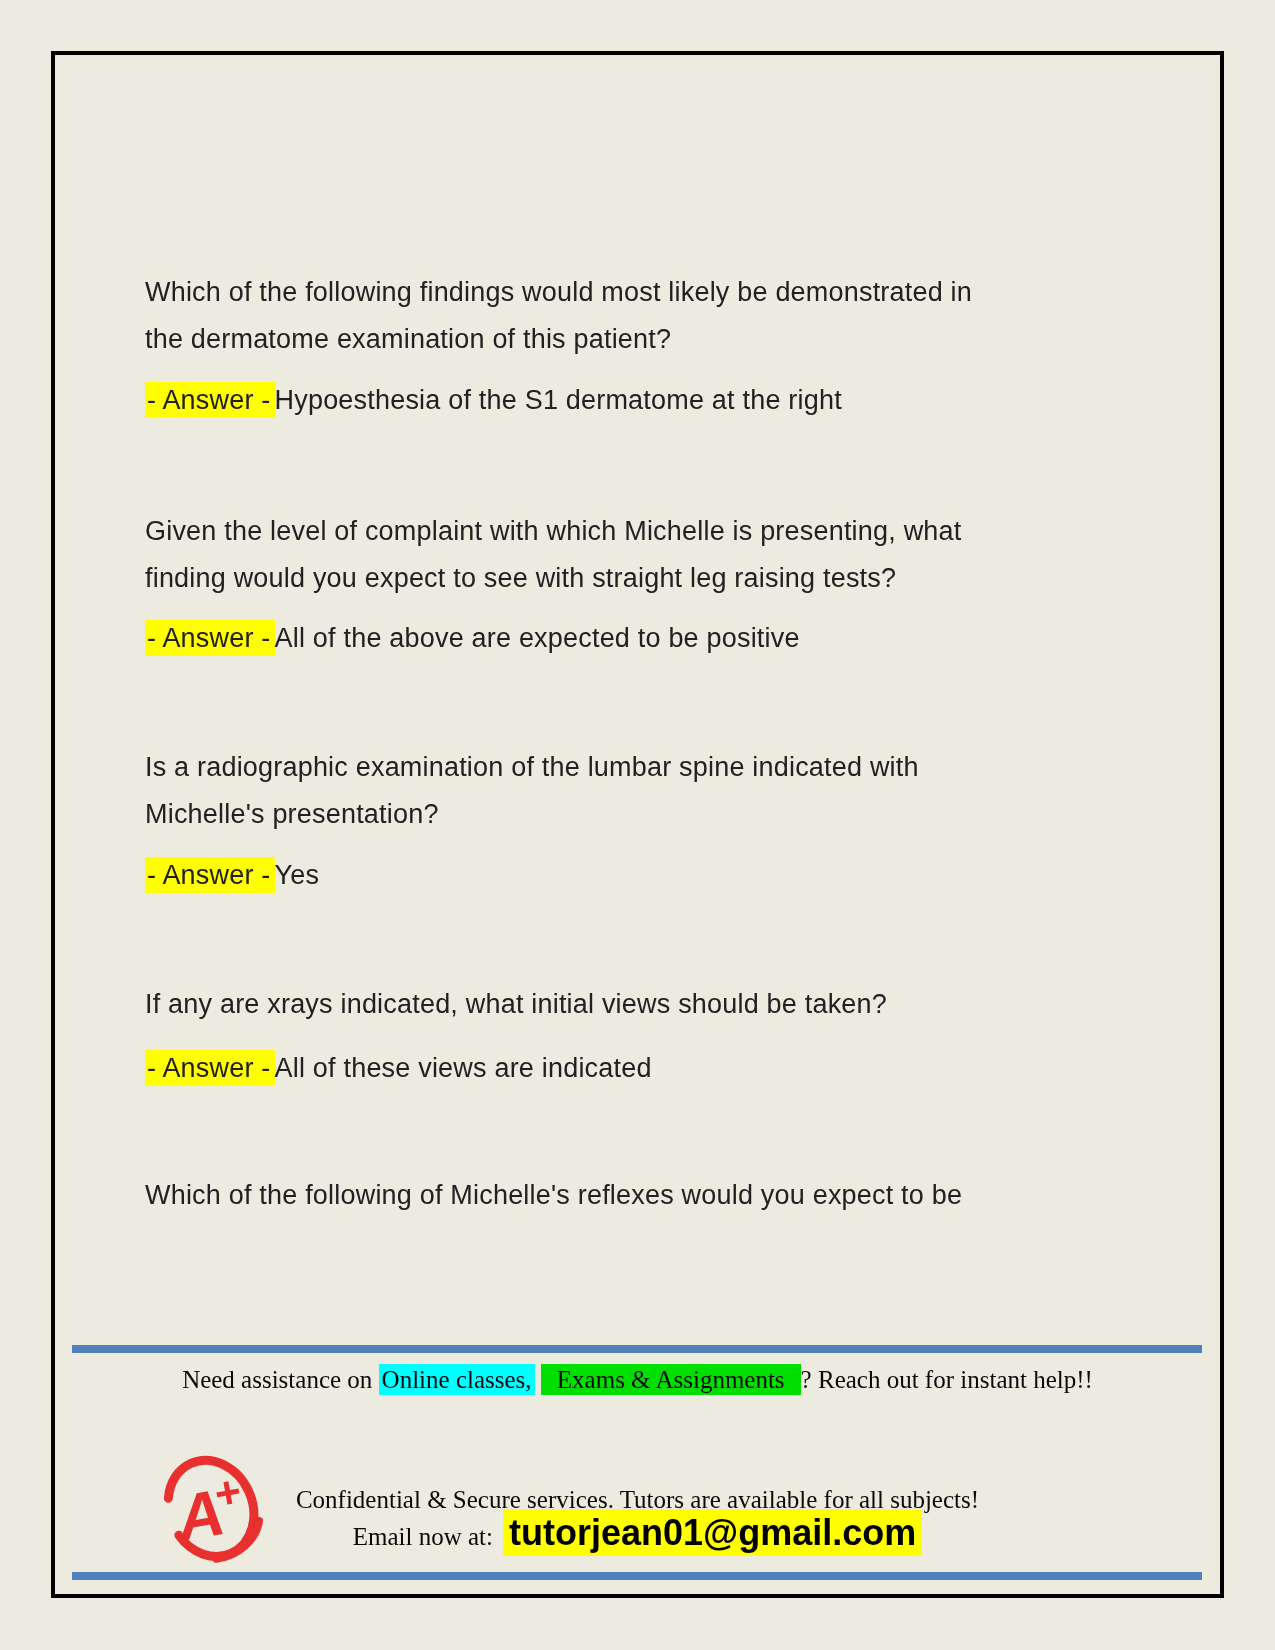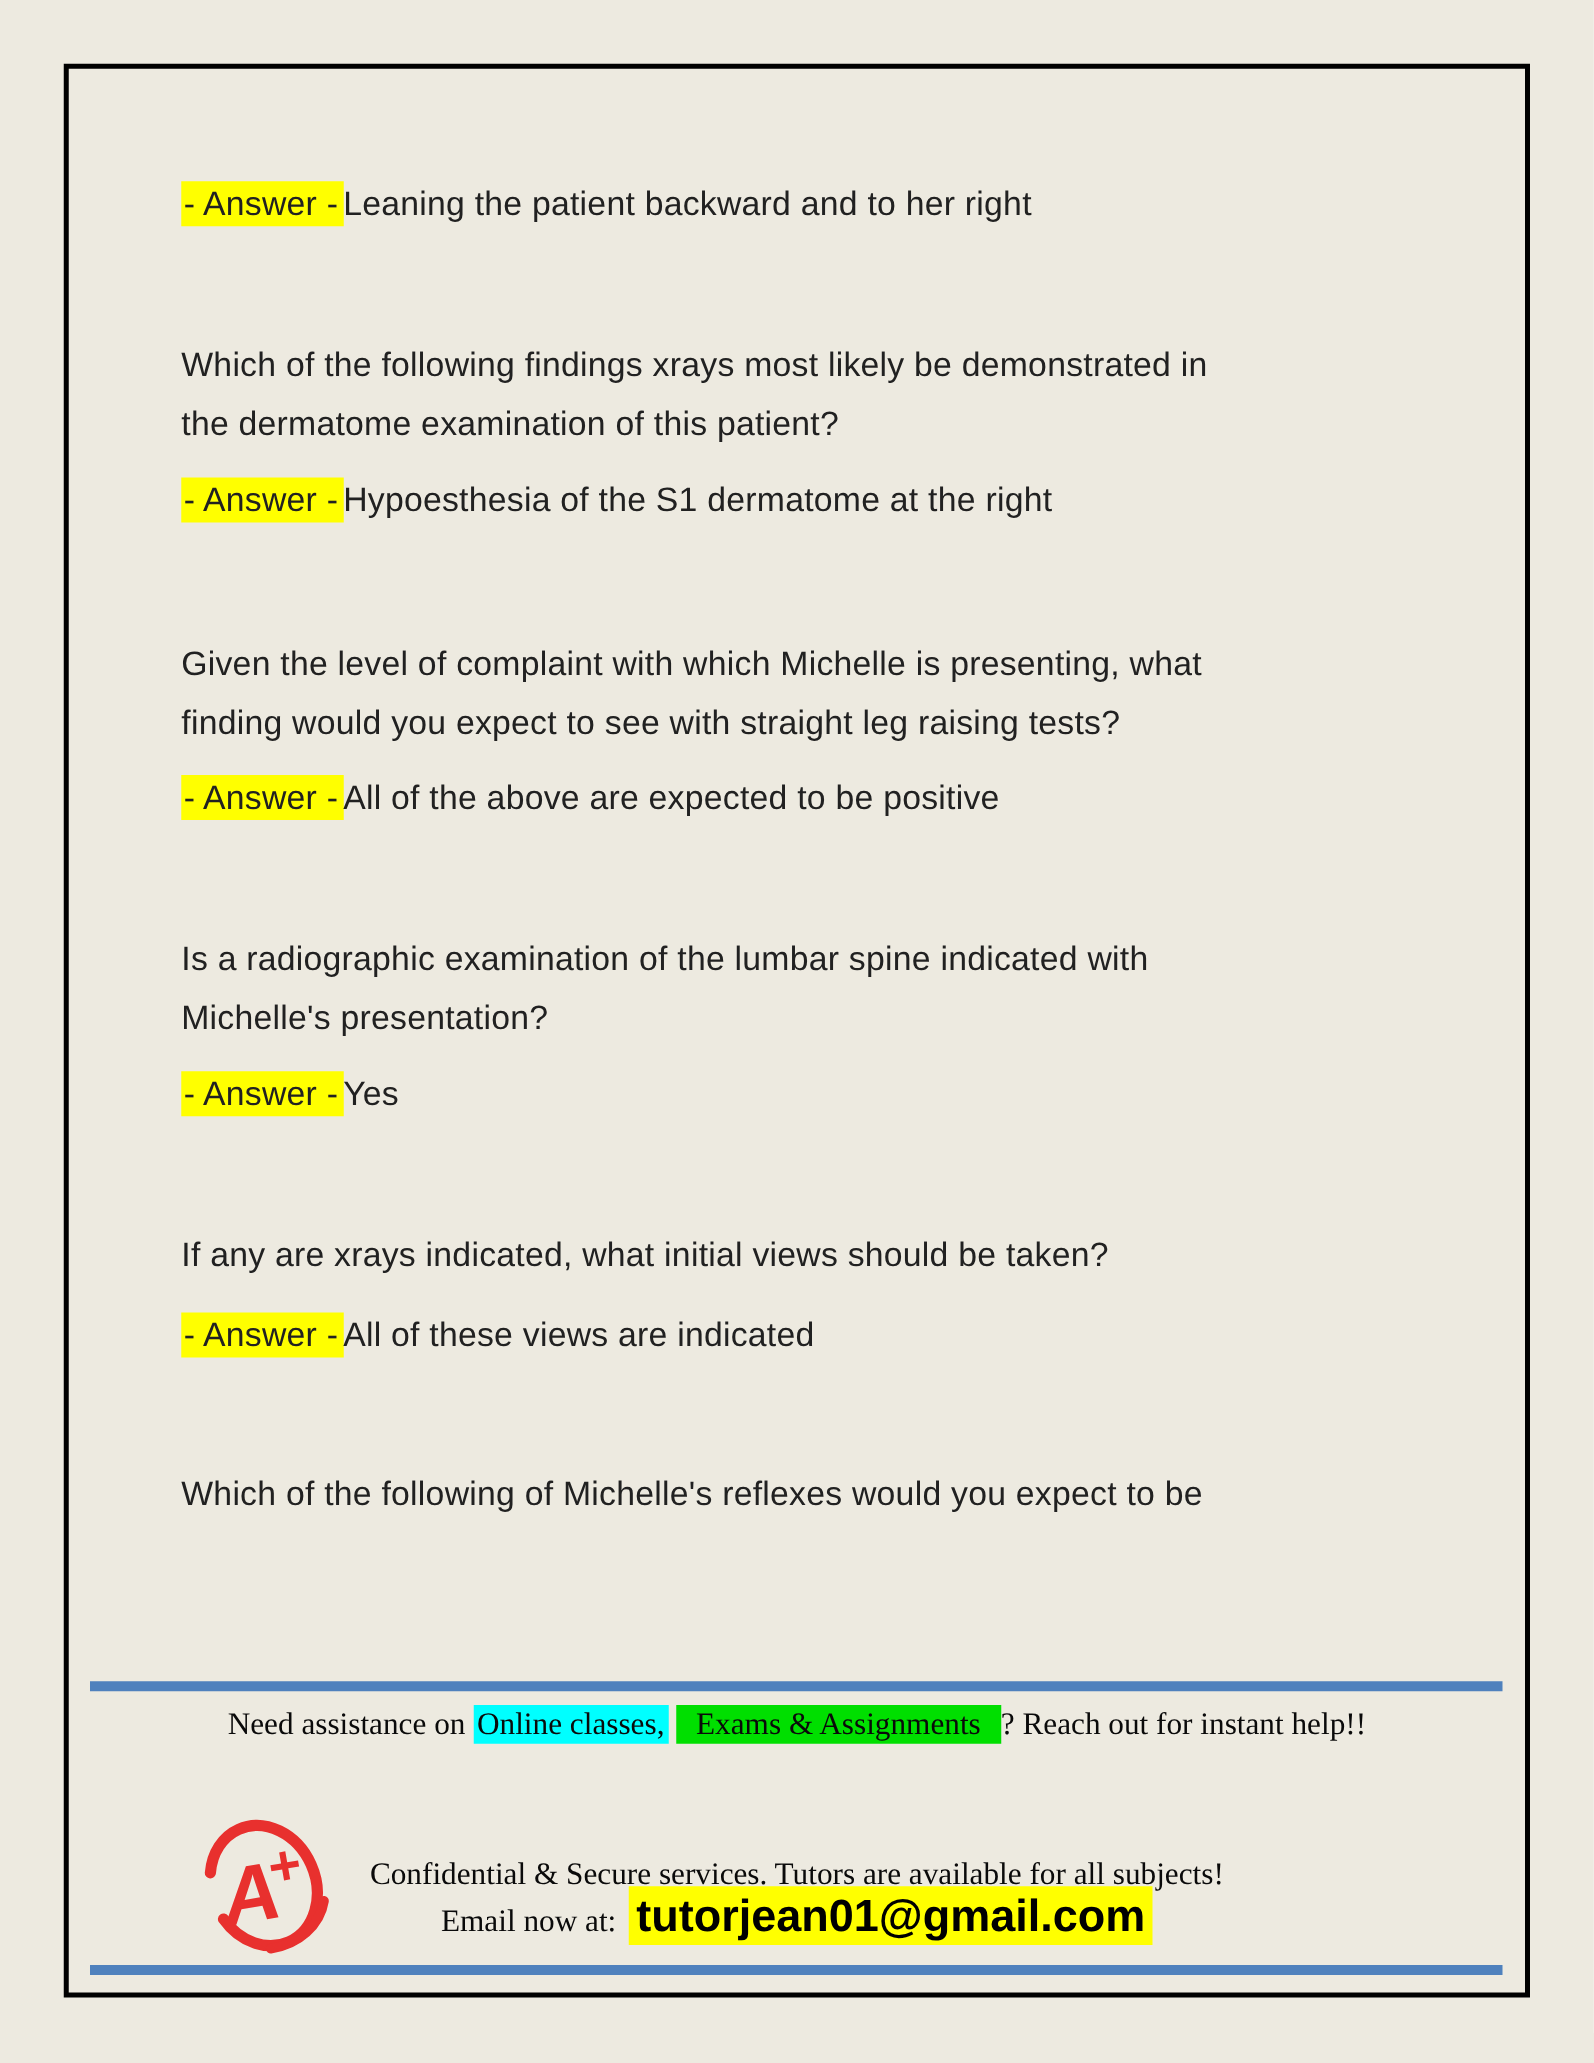--- a/index.html
+++ b/index.html
@@ -52,26 +52,23 @@
   }
   #email-line .email-label{margin-right:10px;}
   #logo{position:absolute;left:155px;top:1450px;}
 </style>
 </head>
 <body>
 
 <div id="page">
   <div id="border-frame"></div>
 
-  <div class="block" style="top:140px">
-    <span class="hl-answer">- Answer -</span><span>Leaning the patient backward and to her right</span>
-  </div>
 
   <div class="block" style="top:269px">
-    <div class="q-line">Which of the following findings xrays most likely be demonstrated in</div>
+    <div class="q-line">Which of the following findings would most likely be demonstrated in</div>
     <div class="q-line">the dermatome examination of this patient?</div>
   </div>
 
   <div class="block" style="top:377px">
     <span class="hl-answer">- Answer -</span><span>Hypoesthesia of the S1 dermatome at the right</span>
   </div>
 
   <div class="block" style="top:508px">
     <div class="q-line">Given the level of complaint with which Michelle is presenting, what</div>
     <div class="q-line">finding would you expect to see with straight leg raising tests?</div>

